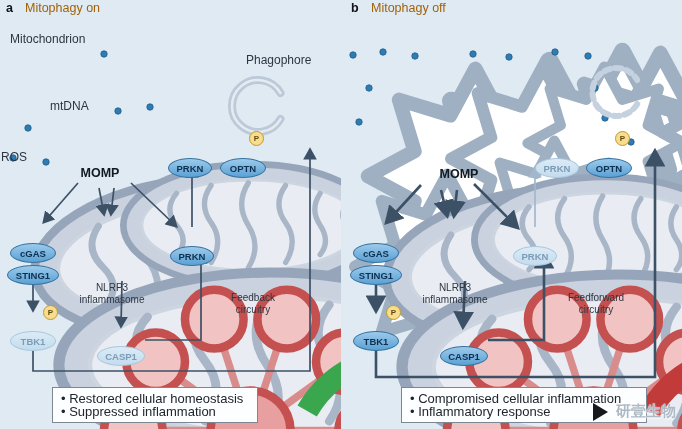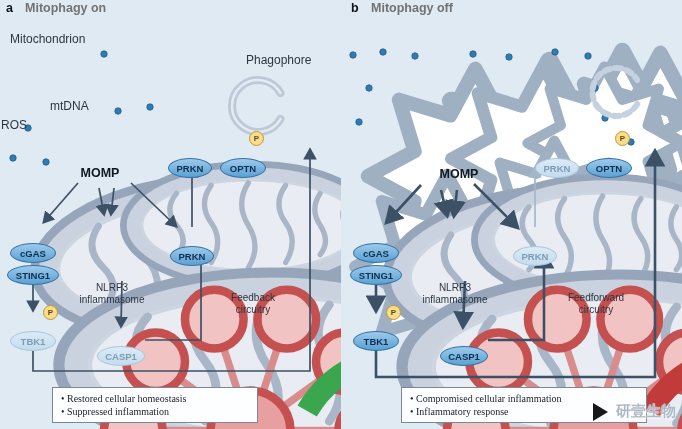--- a/index.html
+++ b/index.html
@@ -1,28 +1,28 @@
 <!DOCTYPE html>
 <html><head>
 <meta charset="utf-8">
 <style>
   html,body{margin:0;padding:0;background:#eef2f6;}
   .fig{position:relative;width:682px;height:429px;background:#dfeaf3;font-family:"Liberation Sans",sans-serif;overflow:hidden;}
   .panel{position:absolute;top:0;width:341px;height:429px;}
   .art{position:absolute;left:0;top:0;}
   .pletter{position:absolute;font-weight:bold;font-size:12.5px;color:#101418;}
-  .ptitle{position:absolute;font-weight:bold;font-size:12.5px;color:#737373;}
+  .ptitle{position:absolute;font-weight:normal;font-size:12.5px;color:#a16207;}
   .lbl{position:absolute;font-size:12px;color:#2d3642;line-height:11px;}
   .momp{position:absolute;font-weight:bold;font-size:12.5px;color:#101820;text-align:center;width:60px;}
   .pill{position:absolute;display:flex;align-items:center;justify-content:center;border-radius:50%;font-size:9.5px;font-weight:bold;box-sizing:border-box;margin-top:16px;}
   .pill.on{background:linear-gradient(180deg,#9ccaec,#5ba1d4);border:1.5px solid #35729f;color:#0e2f4e;}
   .pill.off{background:linear-gradient(180deg,#dcebf6,#c3dcee);border:1.5px solid #a7c8de;color:#7c9cb5;}
   .pbadge{position:absolute;width:13px;height:13px;border-radius:50%;background:#f7dd8d;border:1px solid #c2992e;color:#5f4a0a;font-size:8px;font-weight:bold;display:flex;align-items:center;justify-content:center;z-index:6;}
   .two{position:absolute;text-align:center;font-size:10px;color:#2d3642;line-height:11.5px;}
-  .outcome{position:absolute;background:#fdfeff;border:1px solid #7d8794;font-size:10px;color:#20262e;padding:4px 8px;line-height:13px;box-sizing:border-box;font-family:Liberation Serif, serif;}
+  .outcome{position:absolute;background:#fdfeff;border:1px solid #7d8794;font-size:13px;color:#20262e;padding:4px 8px;line-height:13px;box-sizing:border-box;}
   .watermark{position:absolute;right:6px;bottom:8px;display:flex;align-items:center;gap:8px;z-index:10;}
   .wm-logo{width:0;height:0;border-left:15px solid #16181c;border-top:9px solid transparent;border-bottom:9px solid transparent;}
   .wm-text{font-size:15px;font-weight:bold;color:#aeb9c6;text-shadow:0 1px 2px rgba(255,255,255,.95),0 0 1px #ffffff;}
 </style>
 </head>
 <body>
 
 <div class="fig">
 
   <svg width="0" height="0" style="position:absolute" aria-hidden="true">
@@ -125,21 +125,21 @@
         <path d="M145,340 L201,340 L201,254" marker-end="url(#pa-arrow)"></path>
       </g>
     </svg>
 
     <div class="pletter" style="left:6px;top:1px">a</div>
     <div class="ptitle" style="left:25px;top:1px">Mitophagy on</div>
 
     <div class="lbl" style="left:10px;top:34px">Mitochondrion</div>
     <div class="lbl" style="left:50px;top:101px">mtDNA</div>
     <div class="lbl" style="left:246px;top:55px">Phagophore</div>
-    <div class="lbl" style="left:1px;top:120px">ROS</div>
+    <div class="lbl" style="left:1px;top:152px">ROS</div>
     <div class="momp" style="left:70px;top:166px">MOMP</div>
 
     <div class="pill on" style="left:168px;top:142px;width:44px;height:20px">PRKN</div>
     <div class="pill on" style="left:220px;top:142px;width:46px;height:20px">OPTN</div>
     <div class="pbadge" style="left:249px;top:131px">P</div>
 
     <div class="pill on" style="left:10px;top:227px;width:46px;height:20px">cGAS</div>
     <div class="pill on" style="left:7px;top:249px;width:52px;height:20px">STING1</div>
     <div class="pill on" style="left:170px;top:230px;width:44px;height:20px">PRKN</div>
 

